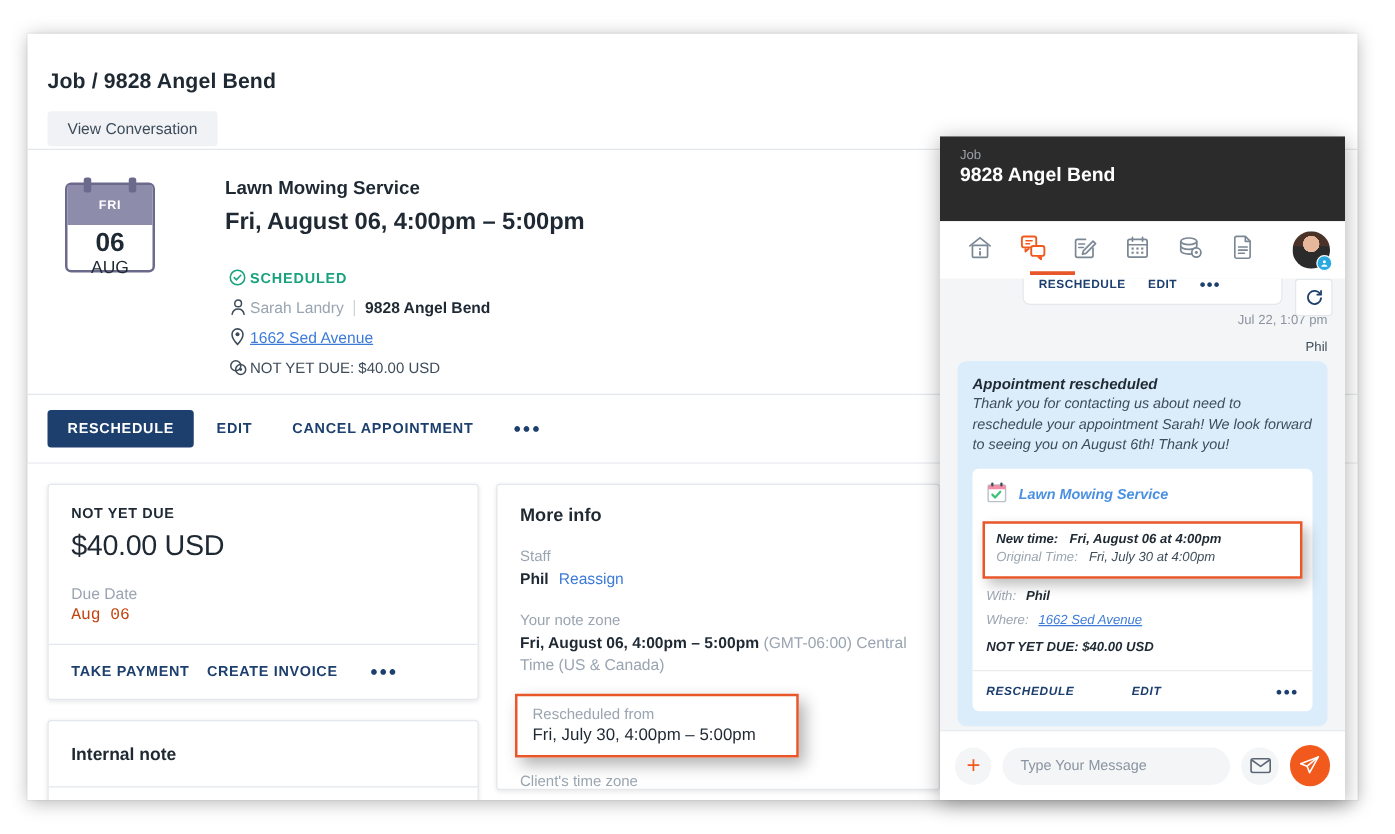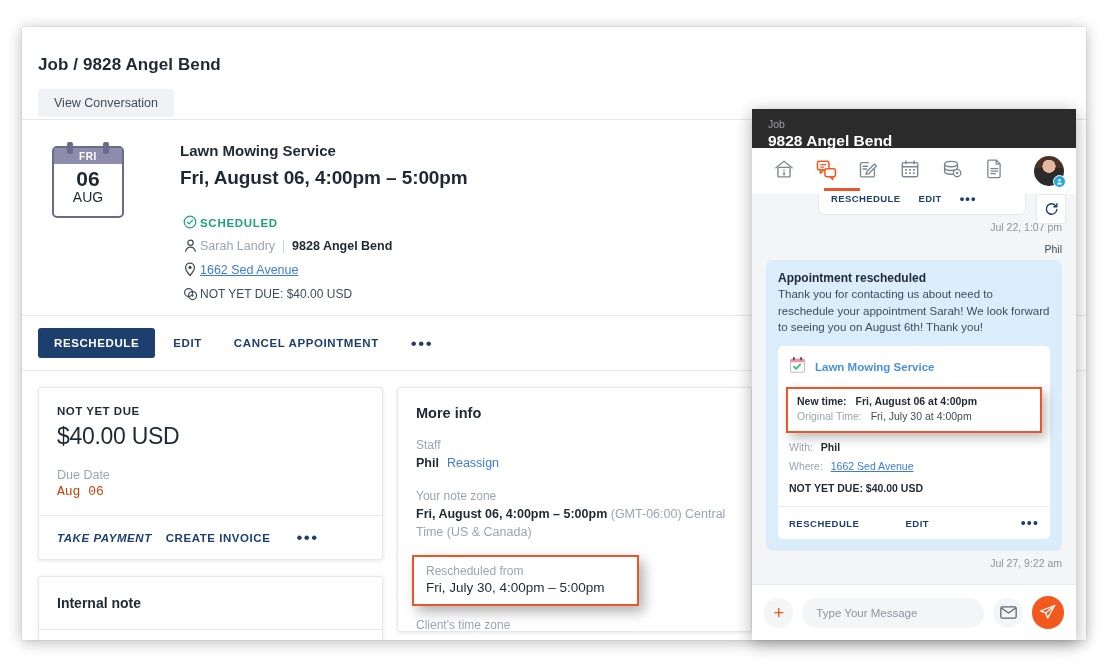--- a/index.html
+++ b/index.html
@@ -36,21 +36,21 @@
 
   .cal-icon {
     width: 72px; height: 72px; flex: 0 0 72px;
     border: 2px solid #6b6a8c; border-radius: 5px;
     background: #ffffff; position: relative; margin-left: 14px; margin-top: 6px;
     overflow: visible;
   }
   .cal-ring { position: absolute; top: -6px; width: 6px; height: 12px; background: #6b6a8c; border-radius: 2px; }
   .cal-ring.l { left: 13px; } .cal-ring.r { right: 13px; }
   .cal-top {
-    height: 16px; background: #8d8cab; color: #ffffff;
+    height: 32px; background: #8d8cab; color: #ffffff;
     font-size: 10px; font-weight: bold; letter-spacing: .6px;
     display: flex; align-items: center; justify-content: center;
   }
   .cal-day { font-size: 21px; font-weight: bold; color: #1f2933; text-align: center; margin-top: 4px; line-height: 1; }
   .cal-mon { font-size: 14px; color: #1f2933; text-align: center; line-height: 1.25; }
 
   .summary-body { margin-left: 56px; padding-top: 2px; }
   .service-name { font-size: 15px; font-weight: bold; color: #1f2933; }
   .service-time { font-size: 19px; font-weight: bold; color: #1f2933; margin-top: 8px; letter-spacing: -.1px; }
 
@@ -84,21 +84,21 @@
 
   .card { background: #ffffff; border: 1px solid #e4e7eb; border-radius: 3px; box-shadow: 0 1px 4px rgba(0,0,0,0.09); }
   .card-pad { padding: 17px 18px 16px 18px; }
   .card-foot { border-top: 1px solid #e4e7eb; padding: 13px 18px; display: flex; align-items: center; gap: 4px; }
 
   .lbl-bold { font-size: 11.5px; font-weight: bold; color: #1f2933; letter-spacing: .5px; }
   .amount { font-size: 23px; font-weight: normal; color: #1f2933; margin-top: 6px; letter-spacing: -.3px; }
   .field-lbl { font-size: 12.5px; color: #9aa5b1; margin-top: 18px; }
   .field-val { font-size: 13px; color: #c2410c; margin-top: 2px; font-family: Liberation Mono, monospace; }
   .foot-link { background: none; border: none; color: #1c3f6e; font-size: 11.5px; font-weight: bold; letter-spacing: .55px; padding: 0 10px 0 0; font-family: "Liberation Sans", sans-serif; cursor: pointer; }
-  .foot-link.first { padding-left: 0; font-style: italic; }
+  .foot-link.first { padding-left: 0; }
 
   .note-title { font-size: 14px; font-weight: bold; color: #1f2933; }
 
   
   .moreinfo-title { font-size: 14.5px; font-weight: bold; color: #1f2933; }
   .mi-lbl { font-size: 12px; color: #9aa5b1; margin-top: 17px; }
   .mi-val { font-size: 12.5px; color: #1f2933; margin-top: 2px; line-height: 1.45; }
   .mi-val b { font-weight: bold; }
   .mi-val .g { color: #9aa5b1; font-weight: normal; }
   .reassign { color: #3d7bd9; font-size: 12.5px; margin-left: 8px; cursor: pointer; }
@@ -112,21 +112,21 @@
   .hb-val { font-size: 13.5px; color: #1f2933; margin-top: 2px; }
 
   
   .chat-panel {
     position: absolute; left: 752px; top: 109px;
     width: 324px; height: 531px;
     background: #f4f5f7;
     box-shadow: 0 3px 16px rgba(0,0,0,0.32);
     overflow: hidden;
   }
-  .chat-head { background: #2b2b2b; height: 39px; padding: 9px 16px; }
+  .chat-head { background: #2b2b2b; height: 68px; padding: 9px 16px; }
   .ch-sub { font-size: 10.5px; color: #9aa0a6; }
   .ch-title { font-size: 15.5px; font-weight: bold; color: #ffffff; margin-top: 2px; }
 
   .chat-tabs { background: #ffffff; height: 46px; display: flex; align-items: center; padding: 0 12px; gap: 2px; position: relative; }
   .tab-ico { width: 40px; height: 40px; display: flex; align-items: center; justify-content: center; cursor: pointer; position: relative; }
   .tab-underline { position: absolute; left: 18px; bottom: 0; width: 36px; height: 3px; background: #e8562a; }
   .avatar-wrap { margin-left: auto; position: relative; width: 30px; height: 30px; }
   .avatar {
     width: 30px; height: 30px; border-radius: 50%;
     background: radial-gradient(circle at 50% 34%, #e7b79c 0 26%, rgba(0,0,0,0) 27%), linear-gradient(#4a3228 0 40%, #2b2b2b 41% 100%);
@@ -147,21 +147,21 @@
   }
   .mtc-link { color: #1c3f6e; font-size: 9.5px; font-weight: bold; letter-spacing: .4px; }
   .refresh-btn {
     position: absolute; right: 10px; top: 0px; width: 30px; height: 30px;
     background: #ffffff; border: 1px solid #e4e7eb; border-radius: 3px;
     display: flex; align-items: center; justify-content: center; cursor: pointer;
   }
   .ts { font-size: 10.5px; color: #8a94a0; text-align: right; margin-top: 6px; }
   .sender { font-size: 10.5px; color: #3e4c59; text-align: right; margin-top: 10px; margin-bottom: 5px; }
 
-  .bubble { background: #dbedfb; border-radius: 7px; padding: 11px 12px 12px 12px; }
+  .bubble { background: #dbedfb; border-radius: 7px; padding: 11px 12px 12px 12px; font-style: italic; }
   .b-title { font-size: 12px; font-weight: bold; color: #1f2933; }
   .b-text { font-size: 11.5px; color: #3e4c59; line-height: 1.44; margin-top: 1px; }
 
   .inner-card { background: #ffffff; border-radius: 5px; margin-top: 10px; }
   .ic-pad { padding: 10px 11px 10px 11px; }
   .ic-head { display: flex; align-items: center; gap: 9px; }
   .ic-title { color: #4a90e2; font-size: 11.5px; font-weight: bold; }
 
   .ic-highlight {
     border: 2px solid #e8562a; background: #ffffff; padding: 5px 9px 6px 9px;

